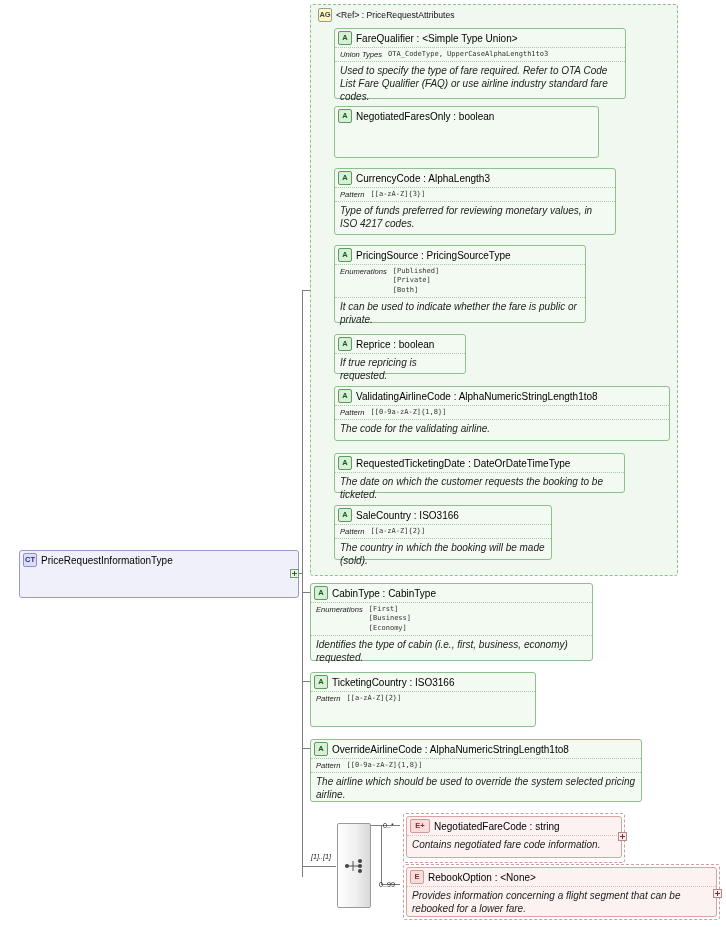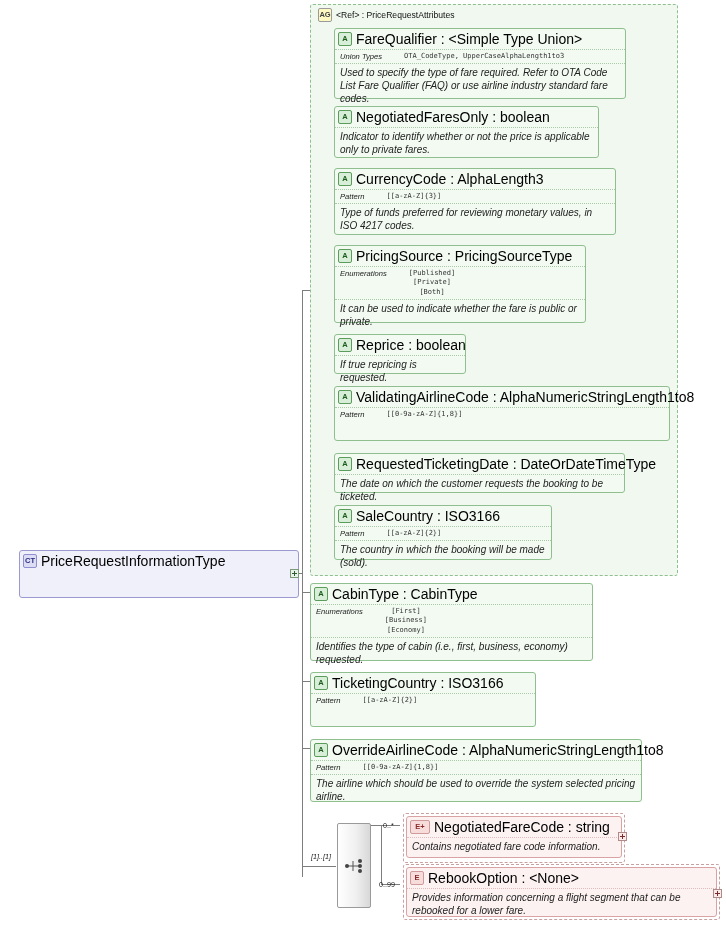--- a/index.html
+++ b/index.html
@@ -37,21 +37,21 @@
     border-radius: 3px;
   }
   .node .hdr {
     display: flex;
     align-items: center;
     padding: 2px 4px 2px 3px;
     gap: 4px;
     white-space: nowrap;
   }
   .node .title {
-    font-size: 14px;
+    font-size: 10px;
     color: #000;
   }
   .badge {
     display: inline-block;
     width: 12px; height: 12px;
     line-height: 12px;
     text-align: center;
     font-size: 7.5px;
     font-weight: bold;
     border-radius: 2px;
@@ -79,34 +79,33 @@
     border-color: #d09a9a;
     background: #f7dcdc;
     color: #8a2a2a;
     width: 18px;
   }
 
   .facet {
     border-top: 1px dotted #a9c9a9;
     padding: 2px 4px 2px 5px;
     display: flex;
-    gap: 22px;
+    gap: 6px;
     font-size: 7.6px;
     white-space: nowrap;
   }
   .facet .fname {
     font-style: italic;
     color: #222;
     flex: none;
   }
   .facet .fval {
     font-family: "DejaVu Sans Mono", monospace;
     font-size: 7px;
     color: #333;
-    text-align: center;
   }
   .facet .fval.enum {
     display: flex;
     flex-direction: column;
     line-height: 1.35;
   }
   .doc {
     border-top: 1px dotted #a9c9a9;
     padding: 2px 5px 3px 5px;
     font-style: italic;
@@ -261,21 +260,20 @@
       <span class="fval uniontypes">OTA_CodeType, UpperCaseAlphaLength1to3</span>
     </div>
     <div class="doc">Used to specify the type of fare required. Refer to OTA Code List Fare Qualifier (FAQ) or use airline industry standard fare codes.</div>
   </div>
 
   <div class="node" style="left:334px; top:106px; width:265px; height:52px;">
     <div class="hdr">
       <span class="badge">A</span>
       <span class="title">NegotiatedFaresOnly : boolean</span>
     </div>
-    <div class="doc">Indicator to identify whether or not the price is applicable only to private fares.</div>
   </div>
 
   <div class="node" style="left:334px; top:168px; width:282px; height:67px;">
     <div class="hdr">
       <span class="badge">A</span>
       <span class="title">CurrencyCode : AlphaLength3</span>
     </div>
     <div class="facet">
       <span class="fname">Pattern</span>
       <span class="fval">[[a-zA-Z]{3}]</span>
@@ -309,20 +307,21 @@
 
   <div class="node" style="left:334px; top:386px; width:336px; height:55px;">
     <div class="hdr">
       <span class="badge">A</span>
       <span class="title">ValidatingAirlineCode : AlphaNumericStringLength1to8</span>
     </div>
     <div class="facet">
       <span class="fname">Pattern</span>
       <span class="fval">[[0-9a-zA-Z]{1,8}]</span>
     </div>
+    <div class="doc">The code for the validating airline.</div>
   </div>
 
   <div class="node" style="left:334px; top:453px; width:291px; height:40px;">
     <div class="hdr">
       <span class="badge">A</span>
       <span class="title">RequestedTicketingDate : DateOrDateTimeType</span>
     </div>
     <div class="doc">The date on which the customer requests the booking to be ticketed.</div>
   </div>
 

